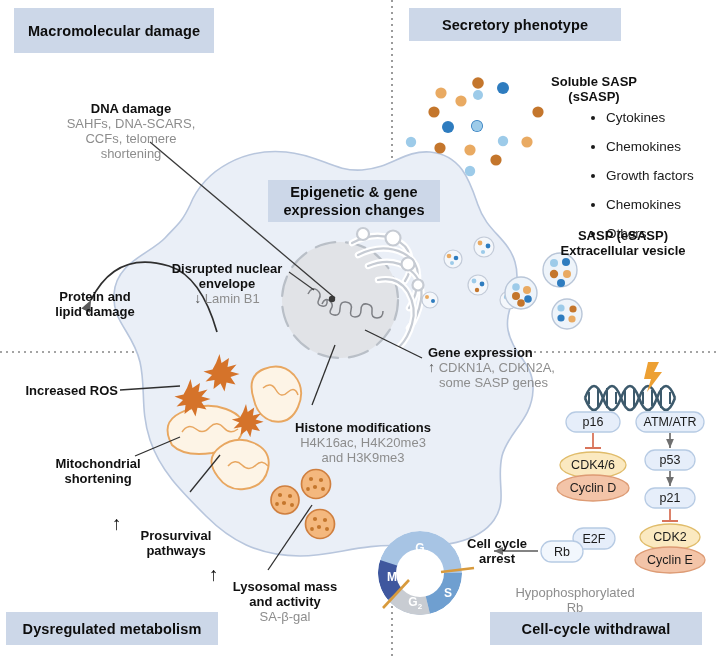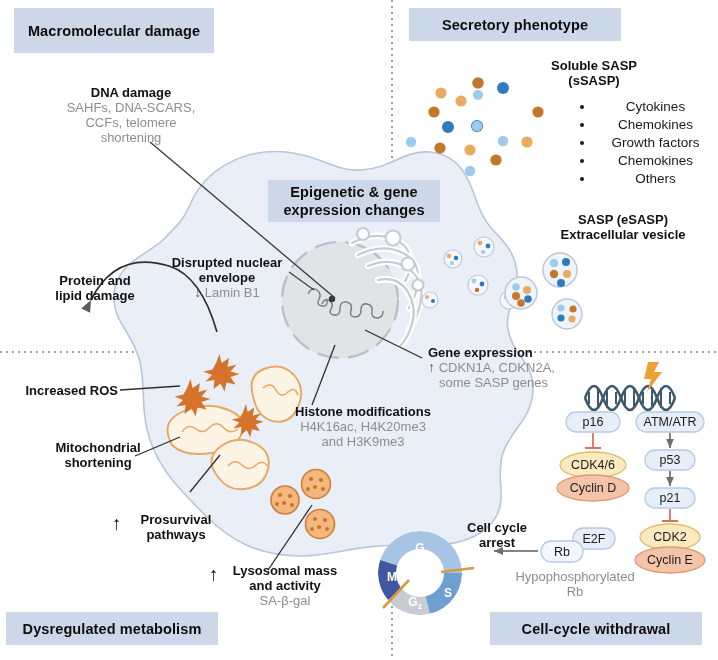--- a/index.html
+++ b/index.html
@@ -7,26 +7,26 @@
        font-family:"Liberation Sans","DejaVu Sans",sans-serif;color:#111;}
   #stage{position:absolute;left:0;top:0;width:718px;height:660px;}
   svg#canvas{position:absolute;left:0;top:0;width:718px;height:660px;}
 
   .banner{position:absolute;background:#ccd7e8;display:flex;align-items:center;
           justify-content:center;font-weight:bold;font-size:14.5px;color:#0d0d0d;
           letter-spacing:0.1px;}
   .lbl{position:absolute;font-size:13px;line-height:15px;color:#111;}
   .lbl b{font-weight:bold;display:block;}
   .sub{color:#8d8d8d;font-weight:normal;display:block;}
-  .ctr{text-align:center;}
+  .ctr{text-align:center;margin-top:16px;}
   .lft{text-align:left;}
   .rgt{text-align:right;}
   .bulletbox{position:absolute;font-size:13.5px;line-height:17px;color:#1a1a1a;}
   .bulletbox ul{margin:0;padding-left:17px;list-style:disc;}
-  .bulletbox li{margin:1px;padding:0;text-align:center;}
+  .bulletbox li{margin:12px;padding:0;}
   .arrowup{font-size:14px;color:#5b5b5b;font-weight:bold;}
   .bigarrow{position:absolute;font-size:19px;font-weight:bold;color:#111;line-height:1;}
   .nodetext{font-size:12.5px;fill:#1b1b1b;font-family:"Liberation Sans","DejaVu Sans",sans-serif;}
   .wheeltext{font-size:12px;fill:#ffffff;font-weight:bold;
              font-family:"Liberation Sans","DejaVu Sans",sans-serif;}
   .wheelsub{font-size:8px;fill:#ffffff;font-weight:bold;}
 </style>
 </head>
 <body>
 
@@ -386,21 +386,21 @@
   <span>Cell-cycle withdrawal</span>
 </div>
 
 <div class="lbl ctr" style="left:38px;top:85px;width:186px;">
   <b>DNA damage</b>
   <span class="sub">SAHFs, DNA-SCARS,</span>
   <span class="sub">CCFs, telomere</span>
   <span class="sub">shortening</span>
 </div>
 
-<div class="lbl ctr" style="left:152px;top:255px;width:150px;">
+<div class="lbl ctr" style="left:152px;top:245px;width:150px;">
   <b>Disrupted nuclear</b>
   <b>envelope</b>
   <span style="display:block;">
     <span class="arrowup">↓</span>
     <span style="color:#8d8d8d;">Lamin B1</span>
   </span>
 </div>
 
 <div class="lbl ctr" style="left:33px;top:273px;width:124px;">
   <b>Protein and</b>

